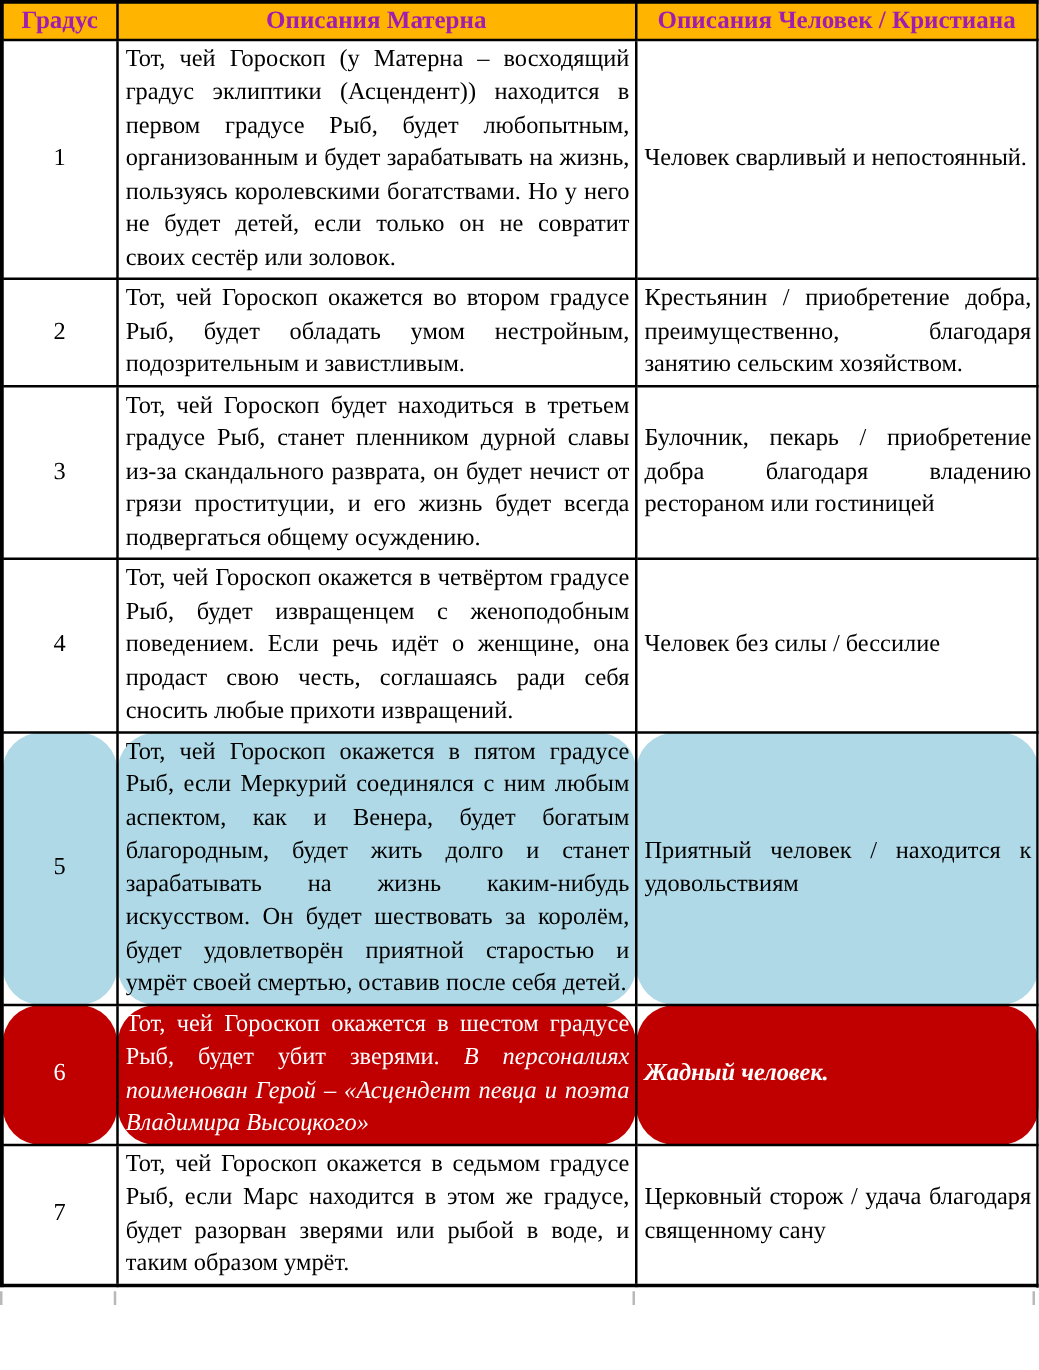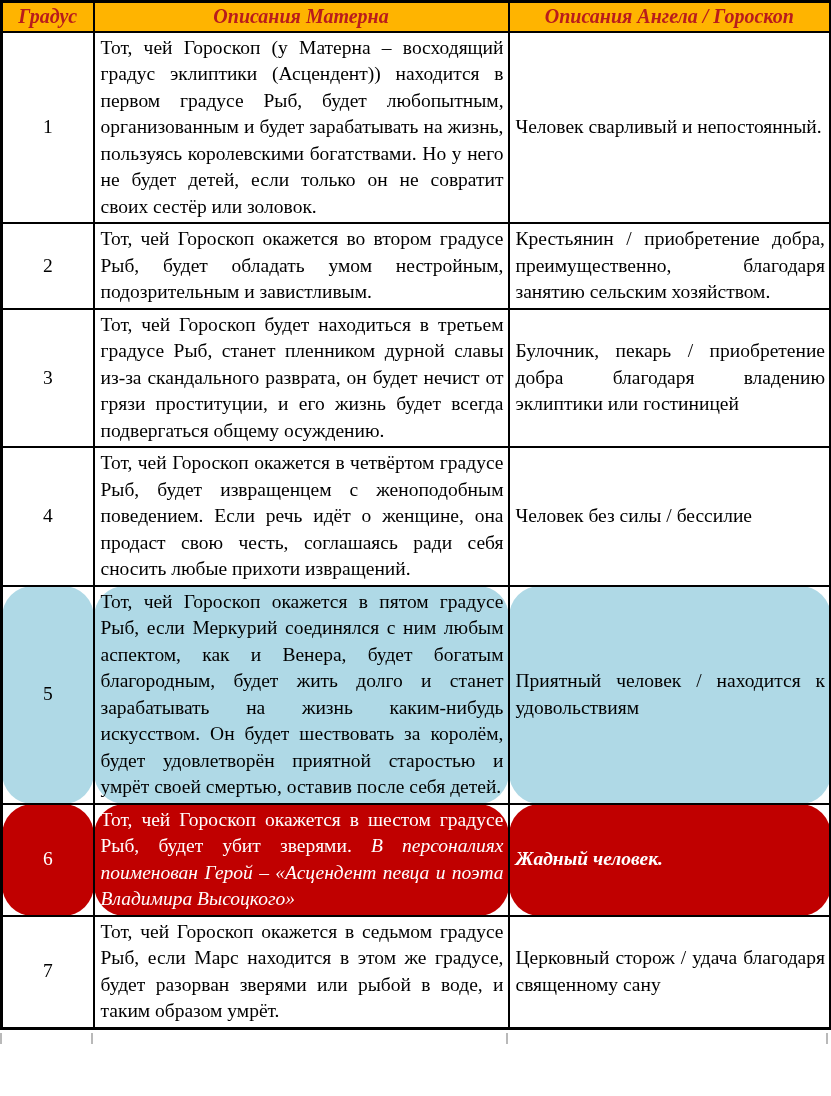--- a/index.html
+++ b/index.html
@@ -24,22 +24,21 @@
   th, td {
     border: 2px solid var(--border, #000);
   }
   th {
     background: var(--header-bg, #FFB400);
     font-size: 20px;
     font-weight: bold;
     height: 30px;
     text-align: center;
     padding: 2px 2px;
-    color: #b91c1c;
-    font-style: italic;
+    color: #a21caf;
   }
   td.cell {
     font-size: 19.5px;
     line-height: 26.5px;
     vertical-align: middle;
     background: #ffffff;
     border-radius: 31px;
   }
   td.degree {
     text-align: center;
@@ -74,38 +73,38 @@
   <table class="deg-table">
     <colgroup>
       <col style="width:92px">
       <col style="width:415px">
       <col style="width:322px">
     </colgroup>
     <thead>
       <tr>
         <th>Градус</th>
         <th>Описания Матерна</th>
-        <th>Описания Ангела / Гороскоп</th>
+        <th>Описания Человек / Кристиана</th>
       </tr>
     </thead>
     <tbody id="table-body">
         <tr class="theme-default">
           <td class="cell degree">1</td>
           <td class="cell materna"><span>Тот, чей Гороскоп (у Матерна – восходящий градус эклиптики (Асцендент)) находится в первом градусе Рыб, будет любопытным, организованным и будет зарабатывать на жизнь, пользуясь королевскими богатствами. Но у него не будет детей, если только он не совратит своих сестёр или золовок.</span></td>
           <td class="cell angel">Человек сварливый и непостоянный.</td>
         </tr>
         <tr class="theme-default">
           <td class="cell degree">2</td>
           <td class="cell materna"><span>Тот, чей Гороскоп окажется во втором градусе Рыб, будет обладать умом нестройным, подозрительным и завистливым.</span></td>
           <td class="cell angel">Крестьянин / приобретение добра, преимущественно, благодаря занятию сельским хозяйством.</td>
         </tr>
         <tr class="theme-default">
           <td class="cell degree">3</td>
           <td class="cell materna"><span>Тот, чей Гороскоп будет находиться в третьем градусе Рыб, станет пленником дурной славы из-за скандального разврата, он будет нечист от грязи проституции, и его жизнь будет всегда подвергаться общему осуждению.</span></td>
-          <td class="cell angel">Булочник, пекарь / приобретение добра благодаря владению эклиптики или гостиницей</td>
+          <td class="cell angel">Булочник, пекарь / приобретение добра благодаря владению рестораном или гостиницей</td>
         </tr>
         <tr class="theme-default">
           <td class="cell degree">4</td>
           <td class="cell materna"><span>Тот, чей Гороскоп окажется в четвёртом градусе Рыб, будет извращенцем с женоподобным поведением. Если речь идёт о женщине, она продаст свою честь, соглашаясь ради себя сносить любые прихоти извращений.</span></td>
           <td class="cell angel">Человек без силы / бессилие</td>
         </tr>
         <tr class="theme-blue">
           <td class="cell degree">5</td>
           <td class="cell materna"><span>Тот, чей Гороскоп окажется в пятом градусе Рыб, если Меркурий соединялся с ним любым аспектом, как и Венера, будет богатым благородным, будет жить долго и станет зарабатывать на жизнь каким-нибудь искусством. Он будет шествовать за королём, будет удовлетворён приятной старостью и умрёт своей смертью, оставив после себя детей.</span></td>
           <td class="cell angel">Приятный человек / находится к удовольствиям</td>

